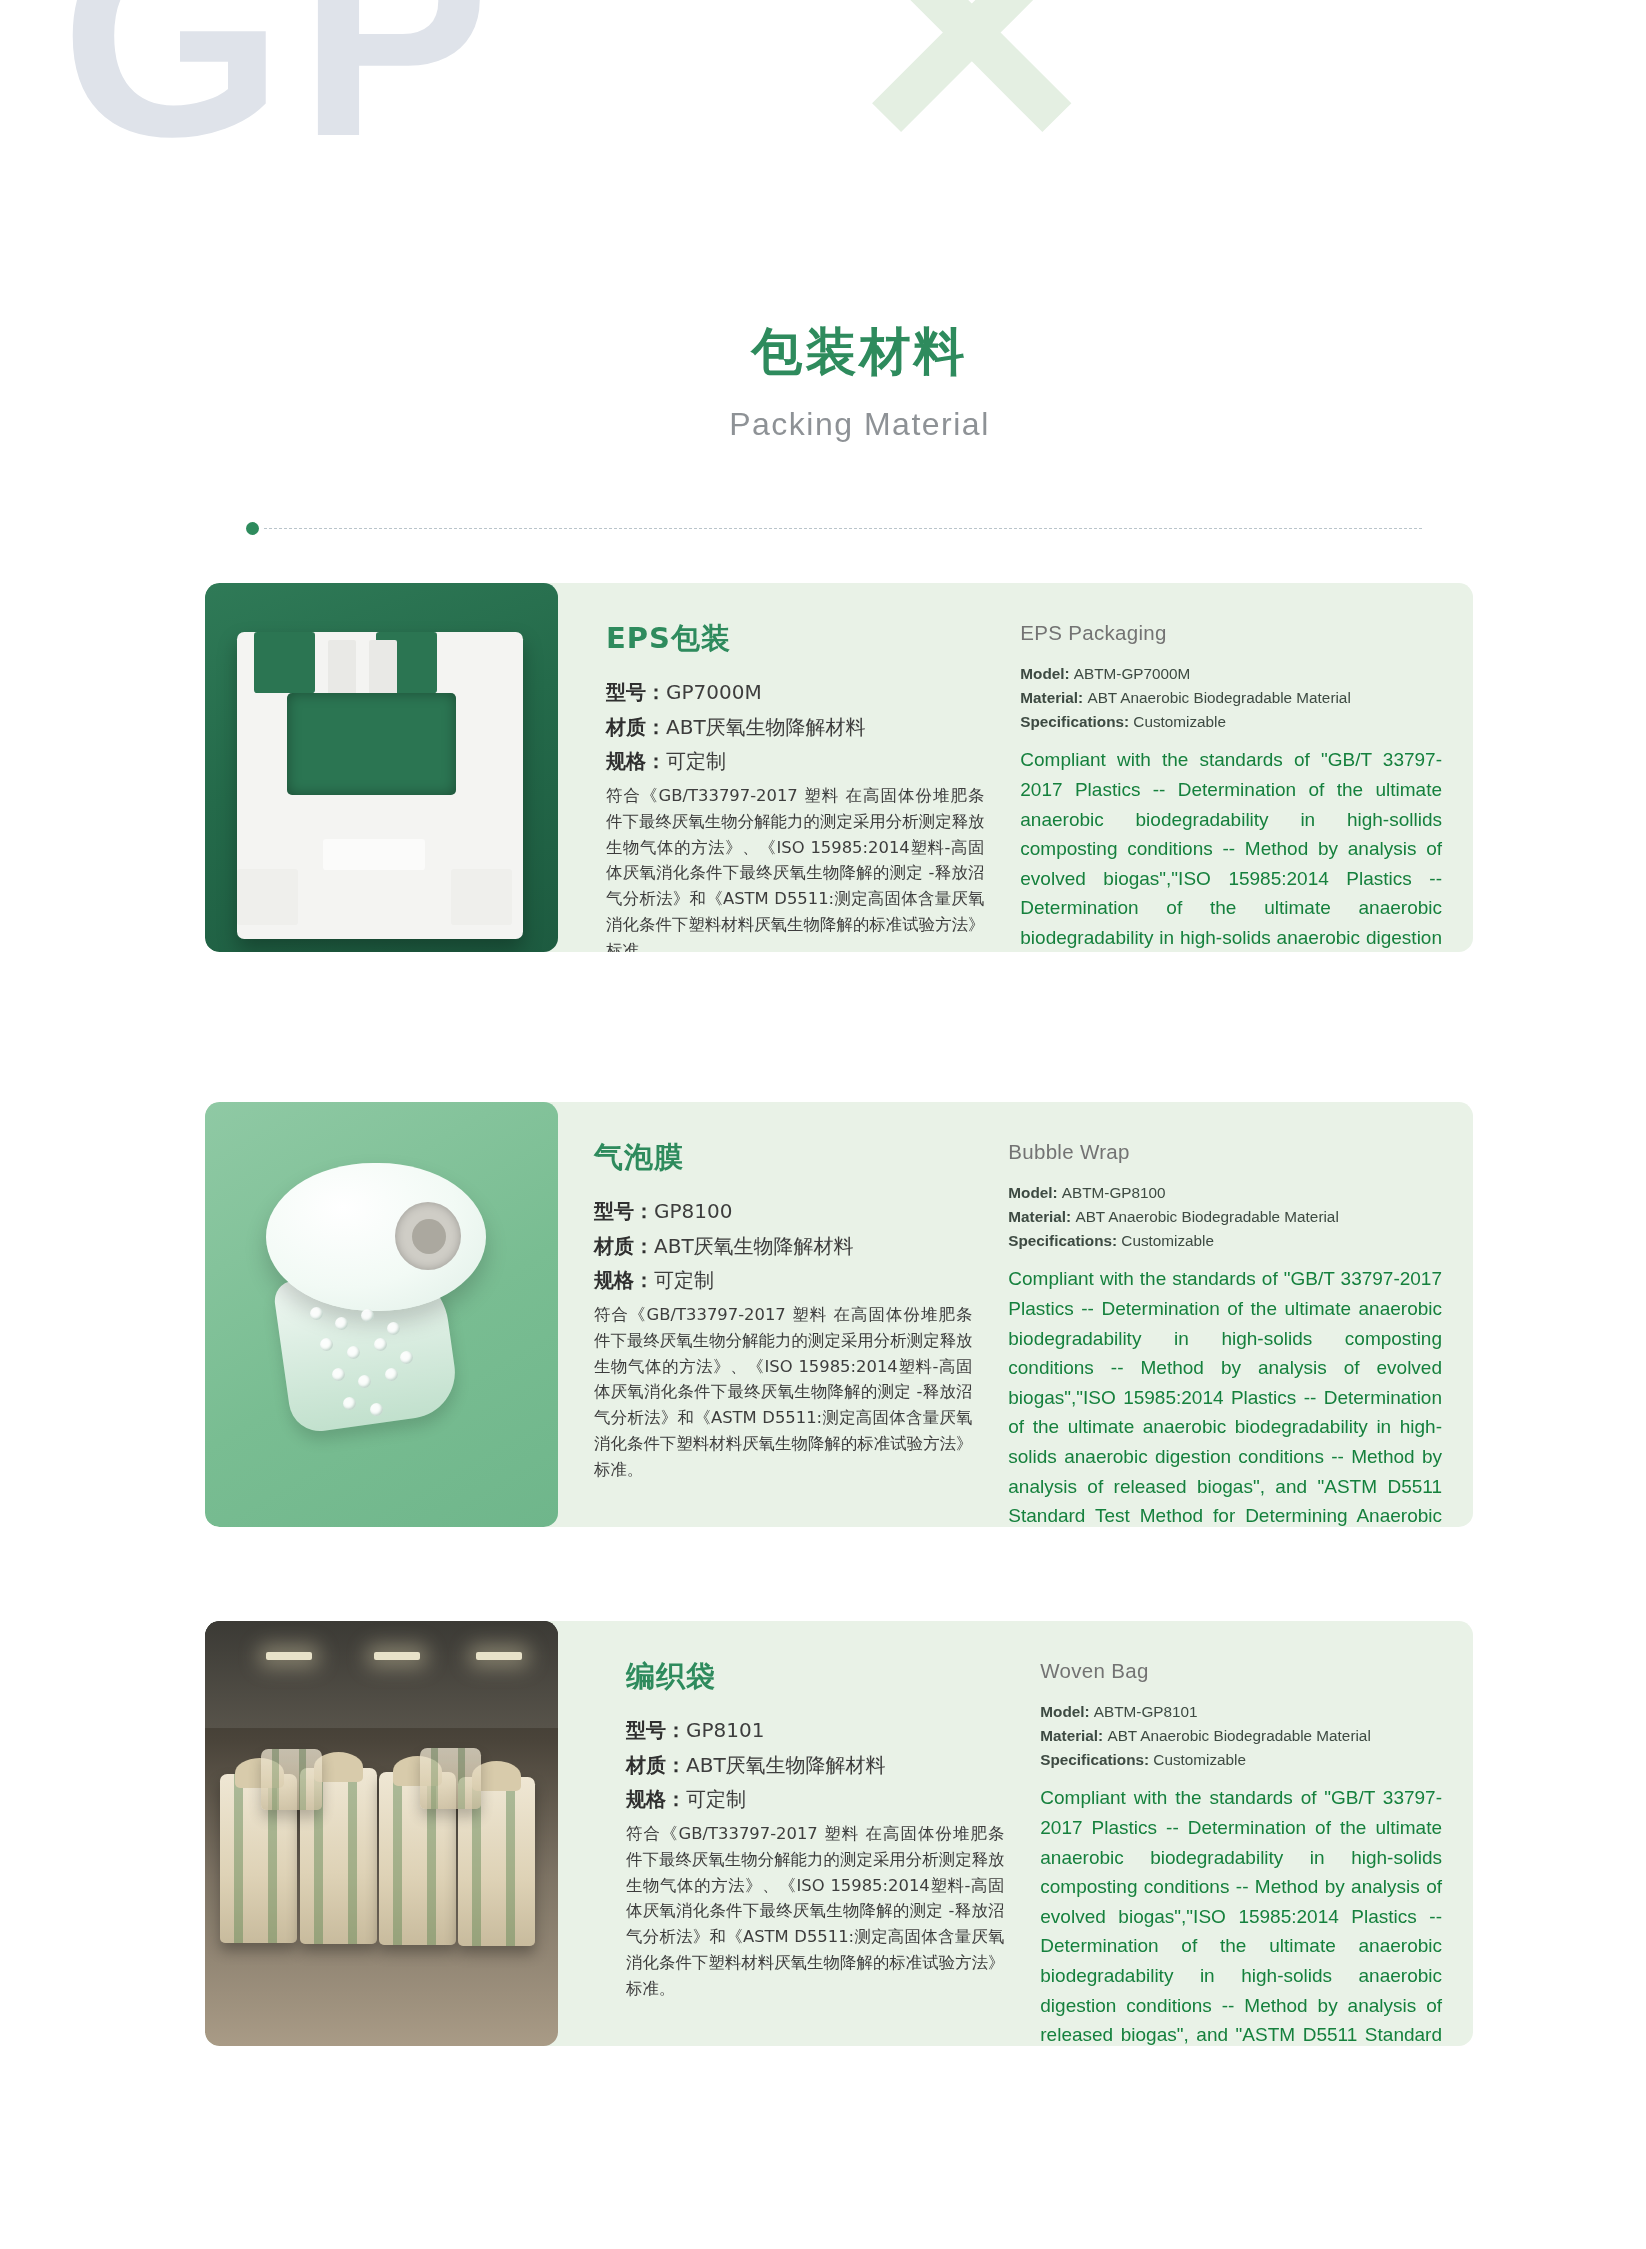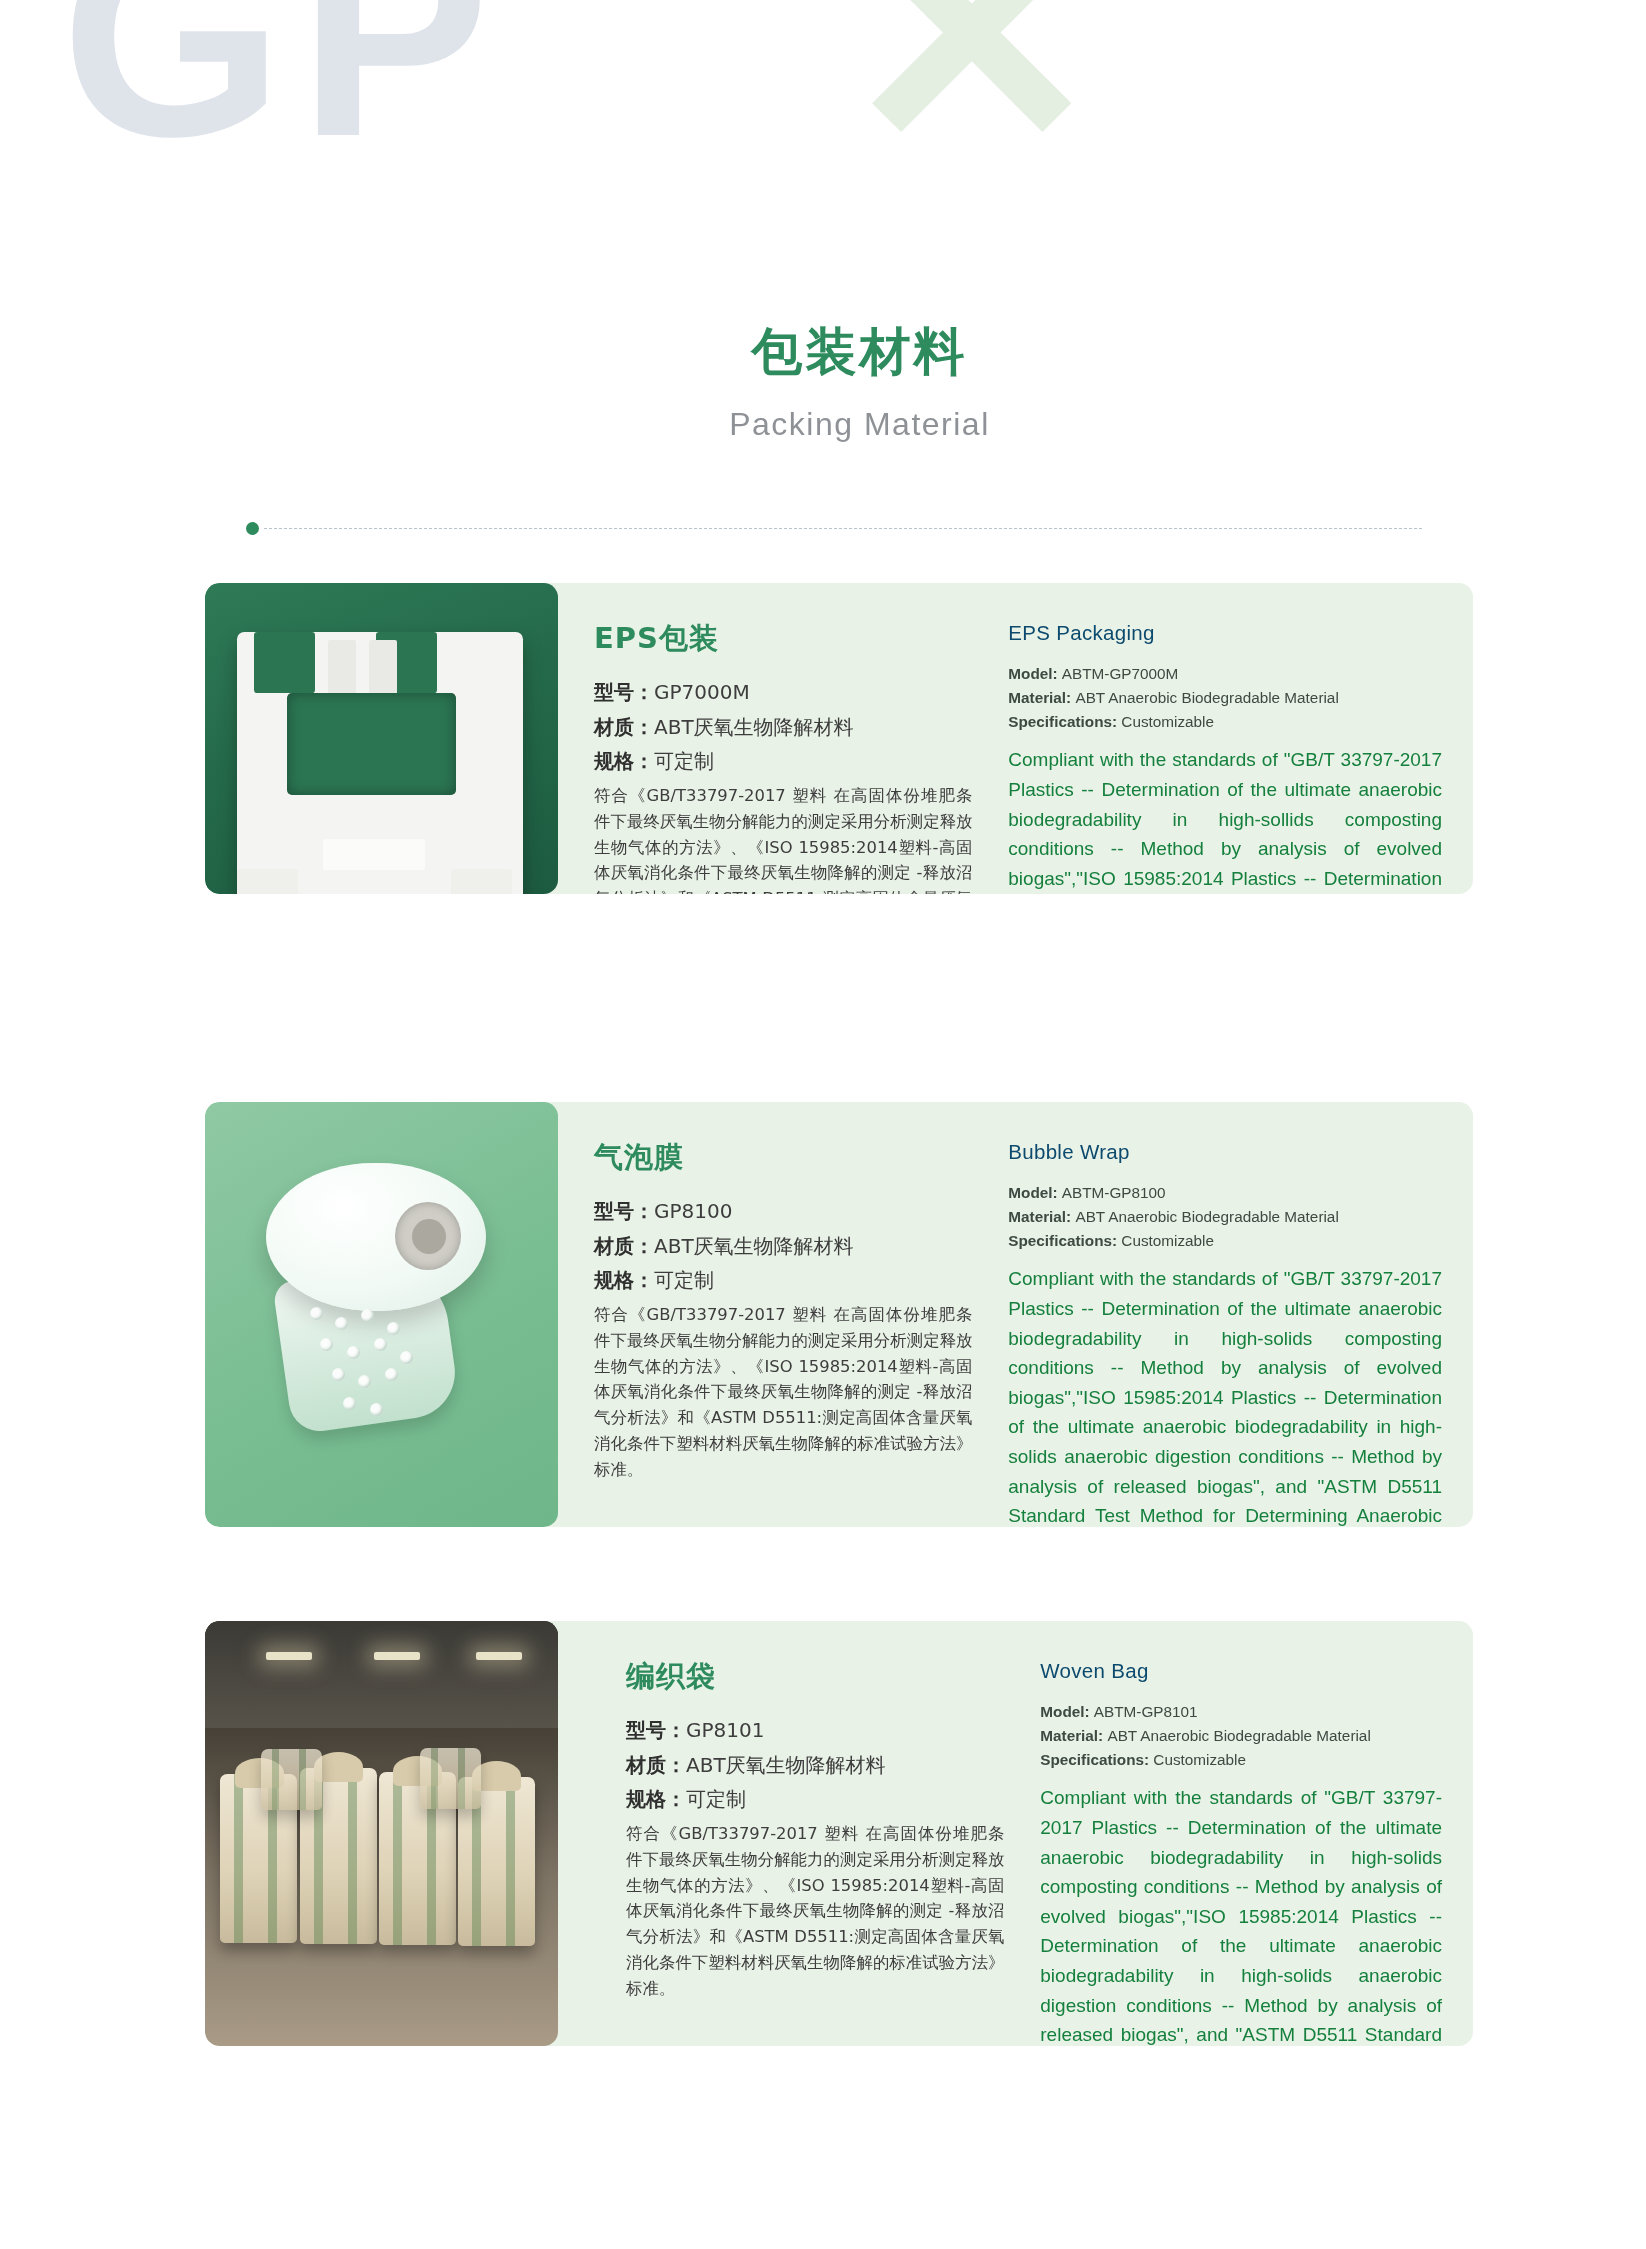--- a/index.html
+++ b/index.html
@@ -101,21 +101,21 @@
   
   .card {
     position: absolute;
     left: 205px;
     width: 1268px;
     background: #e9f2e7;
     border-radius: 14.3px;
     display: flex;
     overflow: hidden;
   }
-  #card-0 { top: 583px;  height: 311px; }
+  #card-0 { top: 583px;  height: 369px; gap: 12px; }
   #card-1 { top: 1102px;  height: 425px; }
   #card-2 { top: 1621px;  height: 425px; gap: 32px; }
 
   .card-photo {
     flex: 0 0 353px;
     border-radius: 14.3px;
     position: relative;
     overflow: hidden;
     margin: 0;
   }
@@ -311,21 +311,21 @@
   .desc-cn {
     font-size: 16.4px;
     line-height: 1.58;
     color: #3d3d3d;
     margin: 5.1px 0 0 0;
     text-align: justify;
     font-family: "DejaVu Sans", "Liberation Sans", sans-serif;
   }
   .h-en {
     font-size: 20.5px;
-    color: #0c4a6e;
+    color: #737373;
     margin: 2px 0 17.4px 0;
     font-weight: 400;
     letter-spacing: 0.3px;
   }
   .spec-en {
     font-size: 15.3px;
     line-height: 1.56;
     color: #3d4a42;
     margin: 0;
   }

